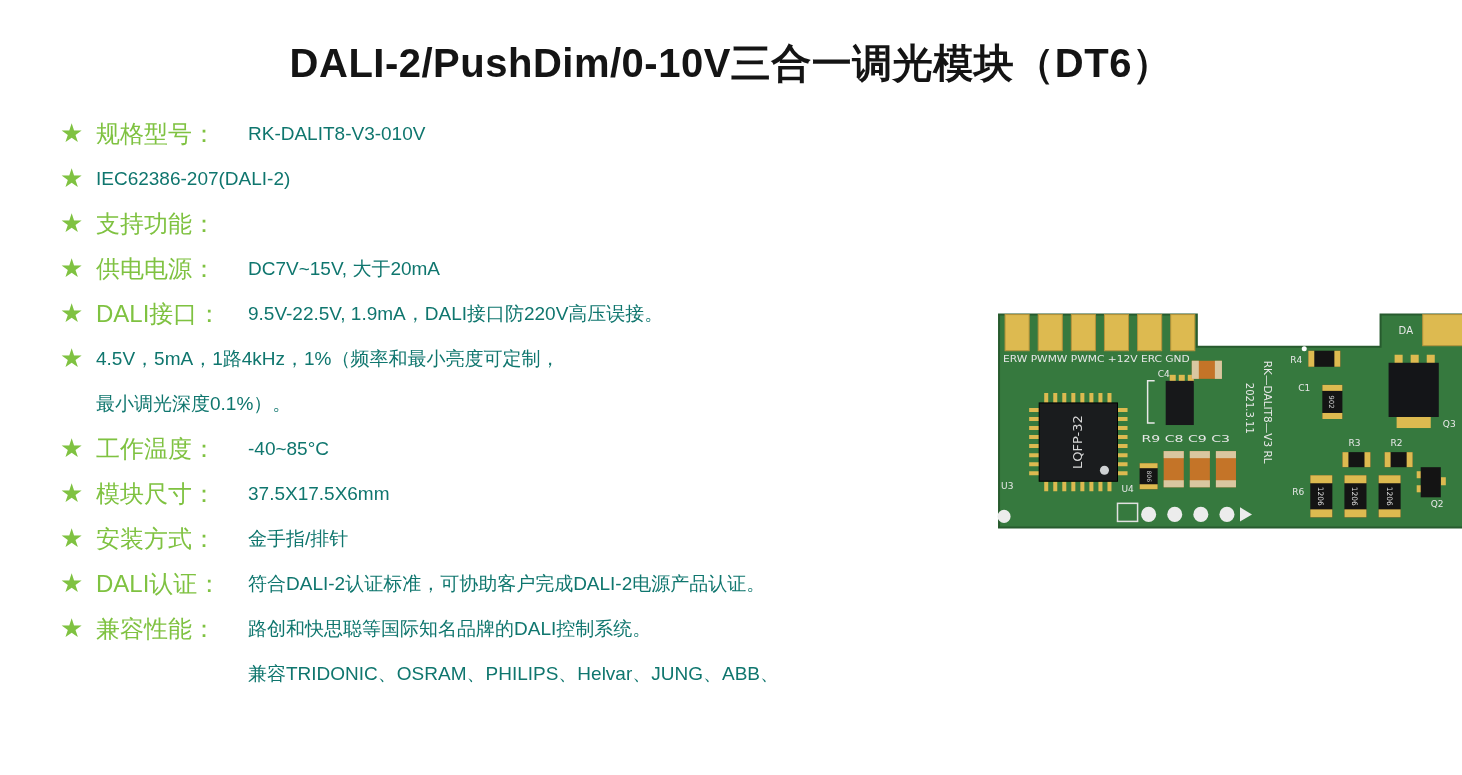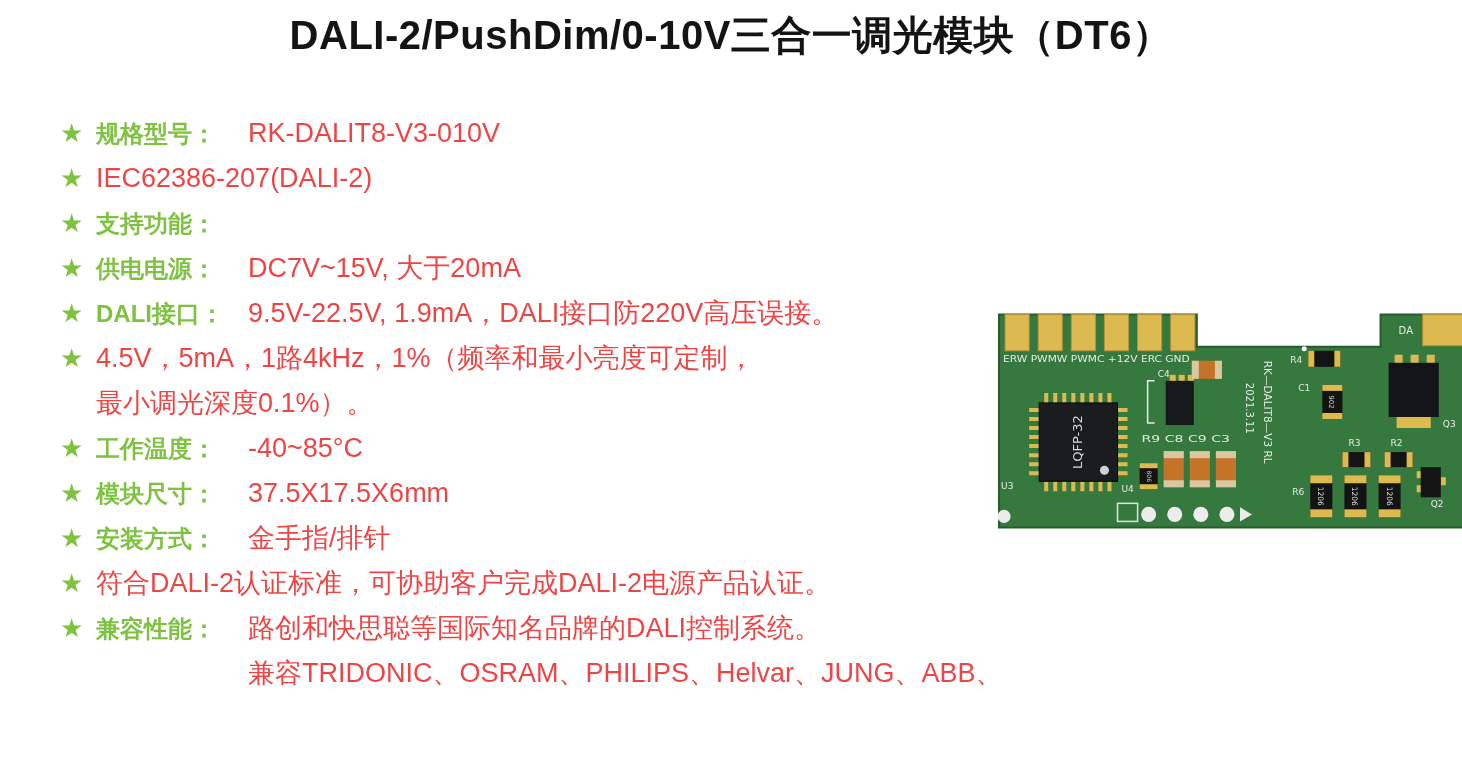--- a/index.html
+++ b/index.html
@@ -3,36 +3,36 @@
 <meta charset="utf-8">
 <style>
   * { box-sizing: border-box; margin: 0; padding: 0; }
   html, body { background: #ffffff; }
   body {
     width: 1462px; height: 775px;
     position: relative; overflow: hidden;
     font-family: "Liberation Sans", "DejaVu Sans", sans-serif;
   }
   .title {
-    position: absolute; top: 8px; left: 0; width: 100%;
+    position: absolute; top: 36px; left: 0; width: 100%;
     text-align: center; font-size: 40px; font-weight: bold;
     color: #141414; letter-spacing: 0.5px;
   }
   .specs { position: absolute; top: 111px; left: 60px; width: 880px; }
   .row { display: flex; align-items: flex-start; }
   .star {
     width: 36px; flex: 0 0 36px;
     font-size: 26px; line-height: 45px; color: #7FC241;
   }
   .lab {
     width: 152px; flex: 0 0 152px;
-    font-size: 24px; font-weight: bold; line-height: 45px;
+    font-size: 24px; font-weight: normal; line-height: 45px;
     color: #7FC241; white-space: nowrap;
   }
-  .val { font-size: 27px; line-height: 45px; color: #ef4444; }
+  .val { font-size: 19px; line-height: 45px; color: #0f766e; }
   .vline { white-space: nowrap; }
   .pcb { position: absolute; left: 991px; top: 304px; width: 502px; height: 232px; }
   .silk { fill: #E8E8E8; }
   svg text { font-family: "DejaVu Sans", "Liberation Sans", sans-serif; }
 </style>
 </head>
 <body>
 
 <h1 class="title">DALI-2/PushDim/0-10V三合一调光模块（DT6）</h1>
 
@@ -101,20 +101,21 @@
   <div class="row">
     <span class="star">★</span>
     <span class="lab">安装方式：</span>
     <div class="val">
       <div class="vline">金手指/排针</div>
     </div>
   </div>
 
   <div class="row">
     <span class="star">★</span>
+    <span class="lab">DALI认证：</span>
     <div class="val">
       <div class="vline">符合DALI-2认证标准，可协助客户完成DALI-2电源产品认证。</div>
     </div>
   </div>
 
   <div class="row">
     <span class="star">★</span>
     <span class="lab">兼容性能：</span>
     <div class="val">
       <div class="vline">路创和快思聪等国际知名品牌的DALI控制系统。</div>

